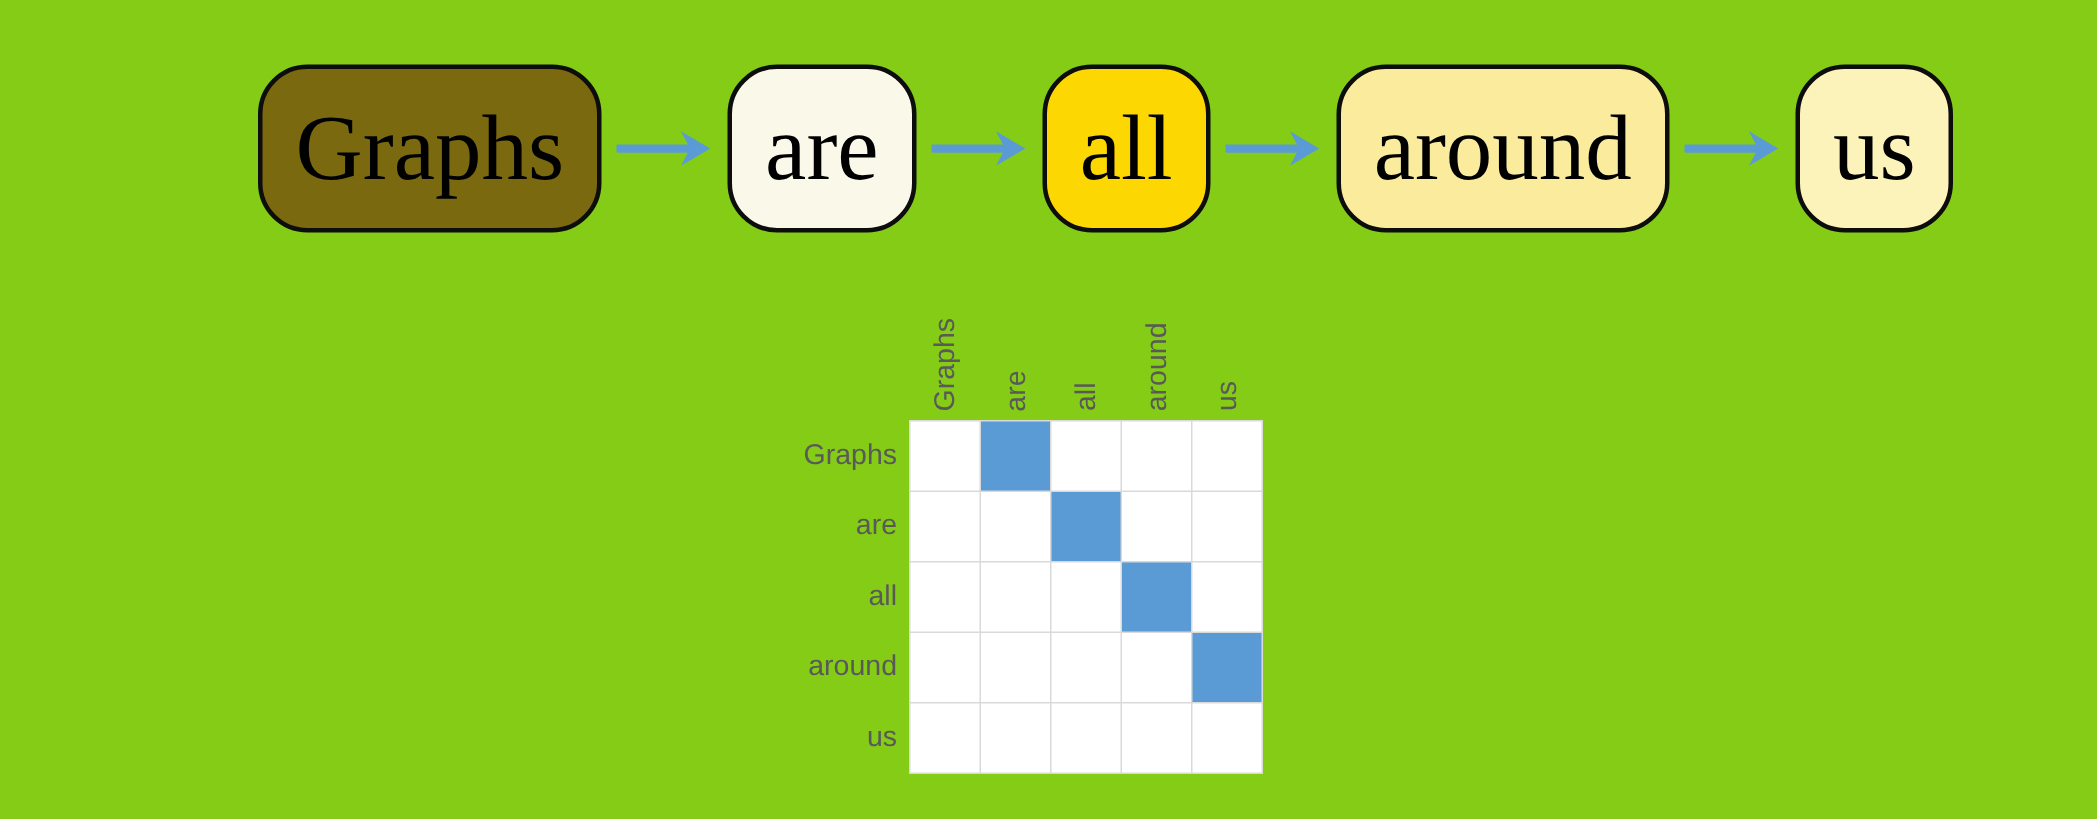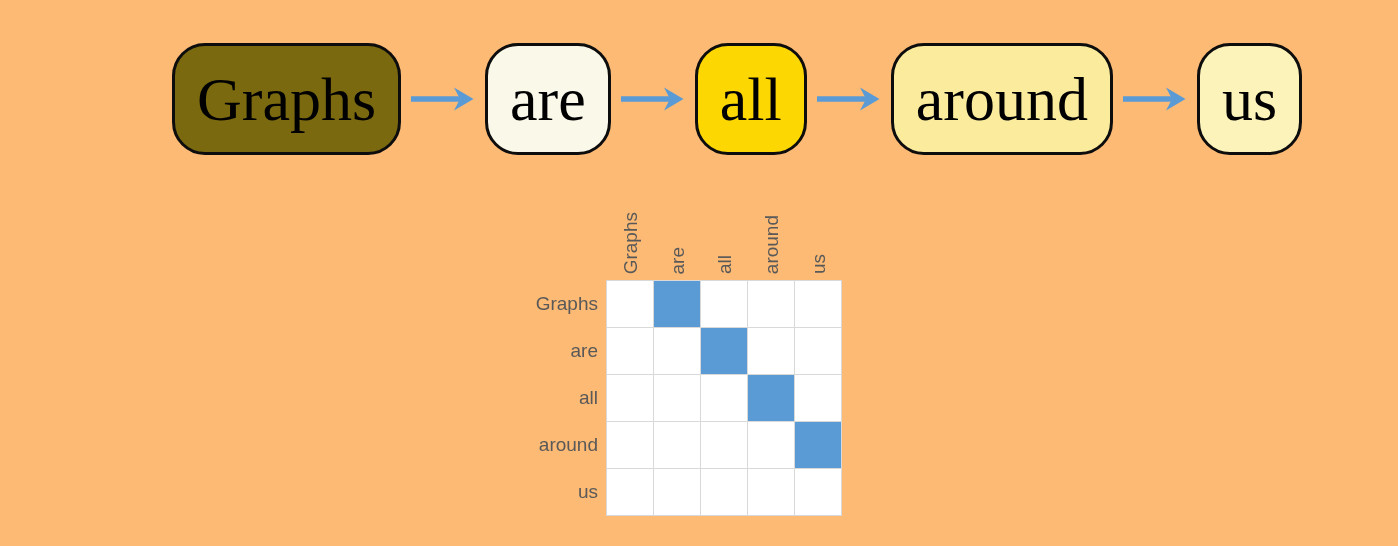--- a/index.html
+++ b/index.html
@@ -5,21 +5,21 @@
   html, body {
     margin: 0;
     padding: 0;
     background: #ffffff;
     font-family: "Liberation Sans", sans-serif;
   }
   #canvas {
     position: relative;
     width: 1398px;
     height: 546px;
-    background: #fdba74;
+    background: #84cc16;
     overflow: hidden;
   }
 
   
   .word-chain {
     position: absolute;
     left: 172px;
     top: 40px;
     height: 118px;
     display: flex;

